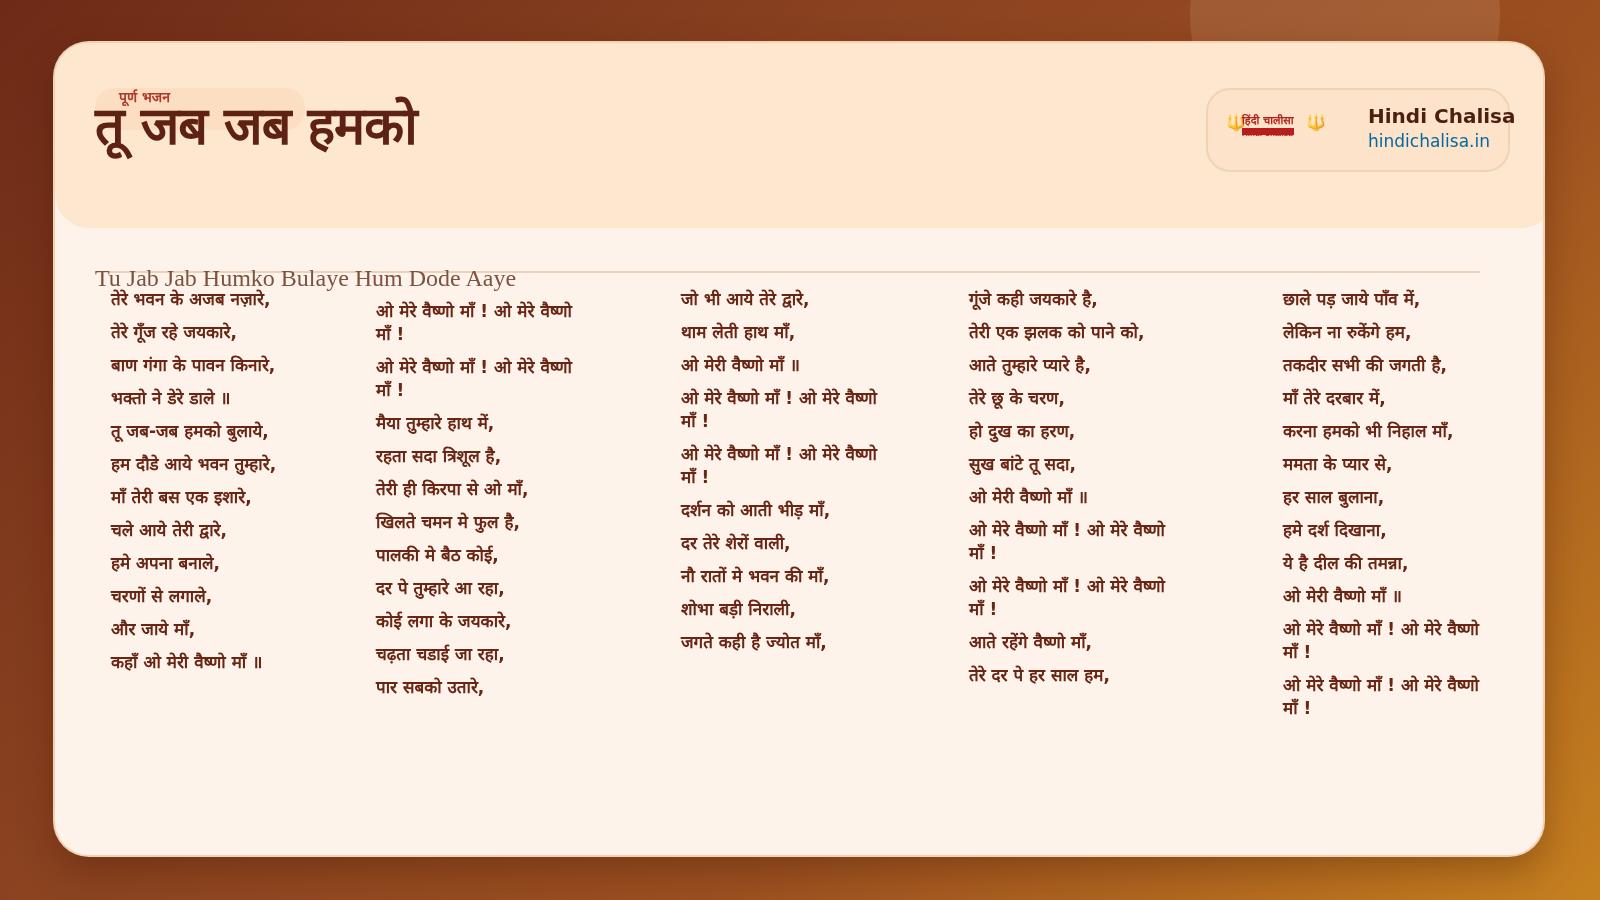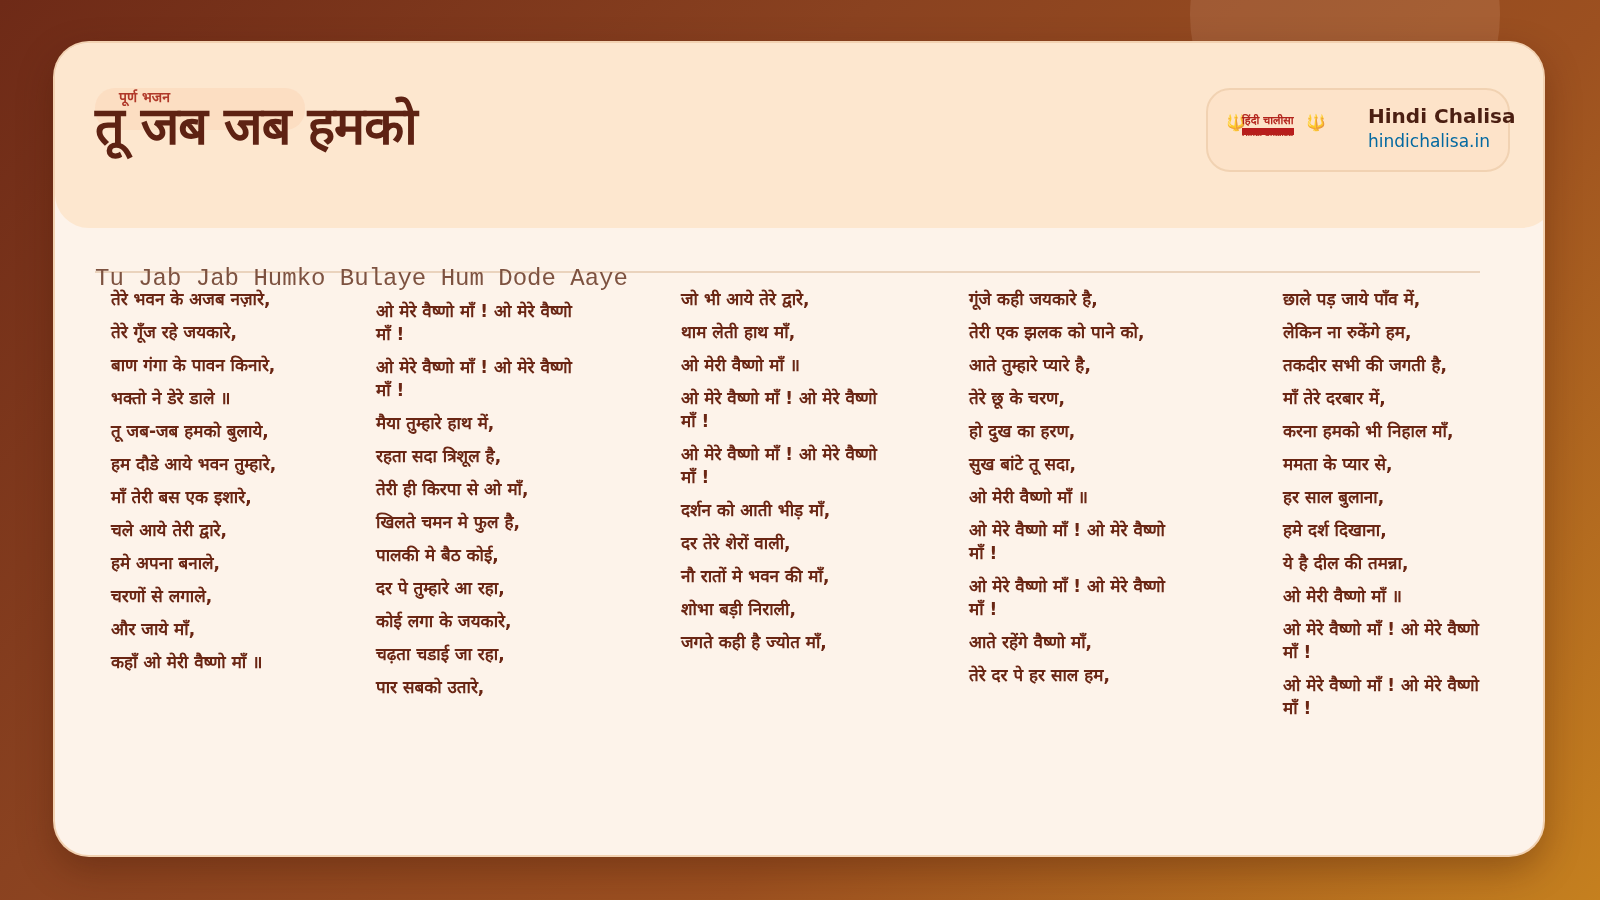--- a/index.html
+++ b/index.html
@@ -59,21 +59,21 @@
   }
   .brand-url {
     position: absolute; left: 160px; top: 41px; font-size: 17px; color: #0369a1;
     font-family: "DejaVu Sans", sans-serif;
   }
   .divider {
     position: absolute; left: 40px; top: 228px; width: 1385px; height: 2px; background: #ead3bd;
   }
   .subtitle {
     position: absolute; left: 40px; top: 222px; font-size: 24px; color: #7d5240;
-    font-family: Liberation Mono, monospace; white-space: nowrap;
+    font-family: Liberation Serif, serif; white-space: nowrap;
   }
   .columns {
     position: absolute; left: 40px; top: 245px; width: 1440px; height: 560px;
   }
   .col { position: absolute; top: 0; width: 200px; }
   .verse {
     margin: 0 0 10px 0; font-size: 17px; line-height: 23px; font-weight: bold; color: #6a2614;
     font-family: "DejaVu Sans", sans-serif;
   }
 </style>

